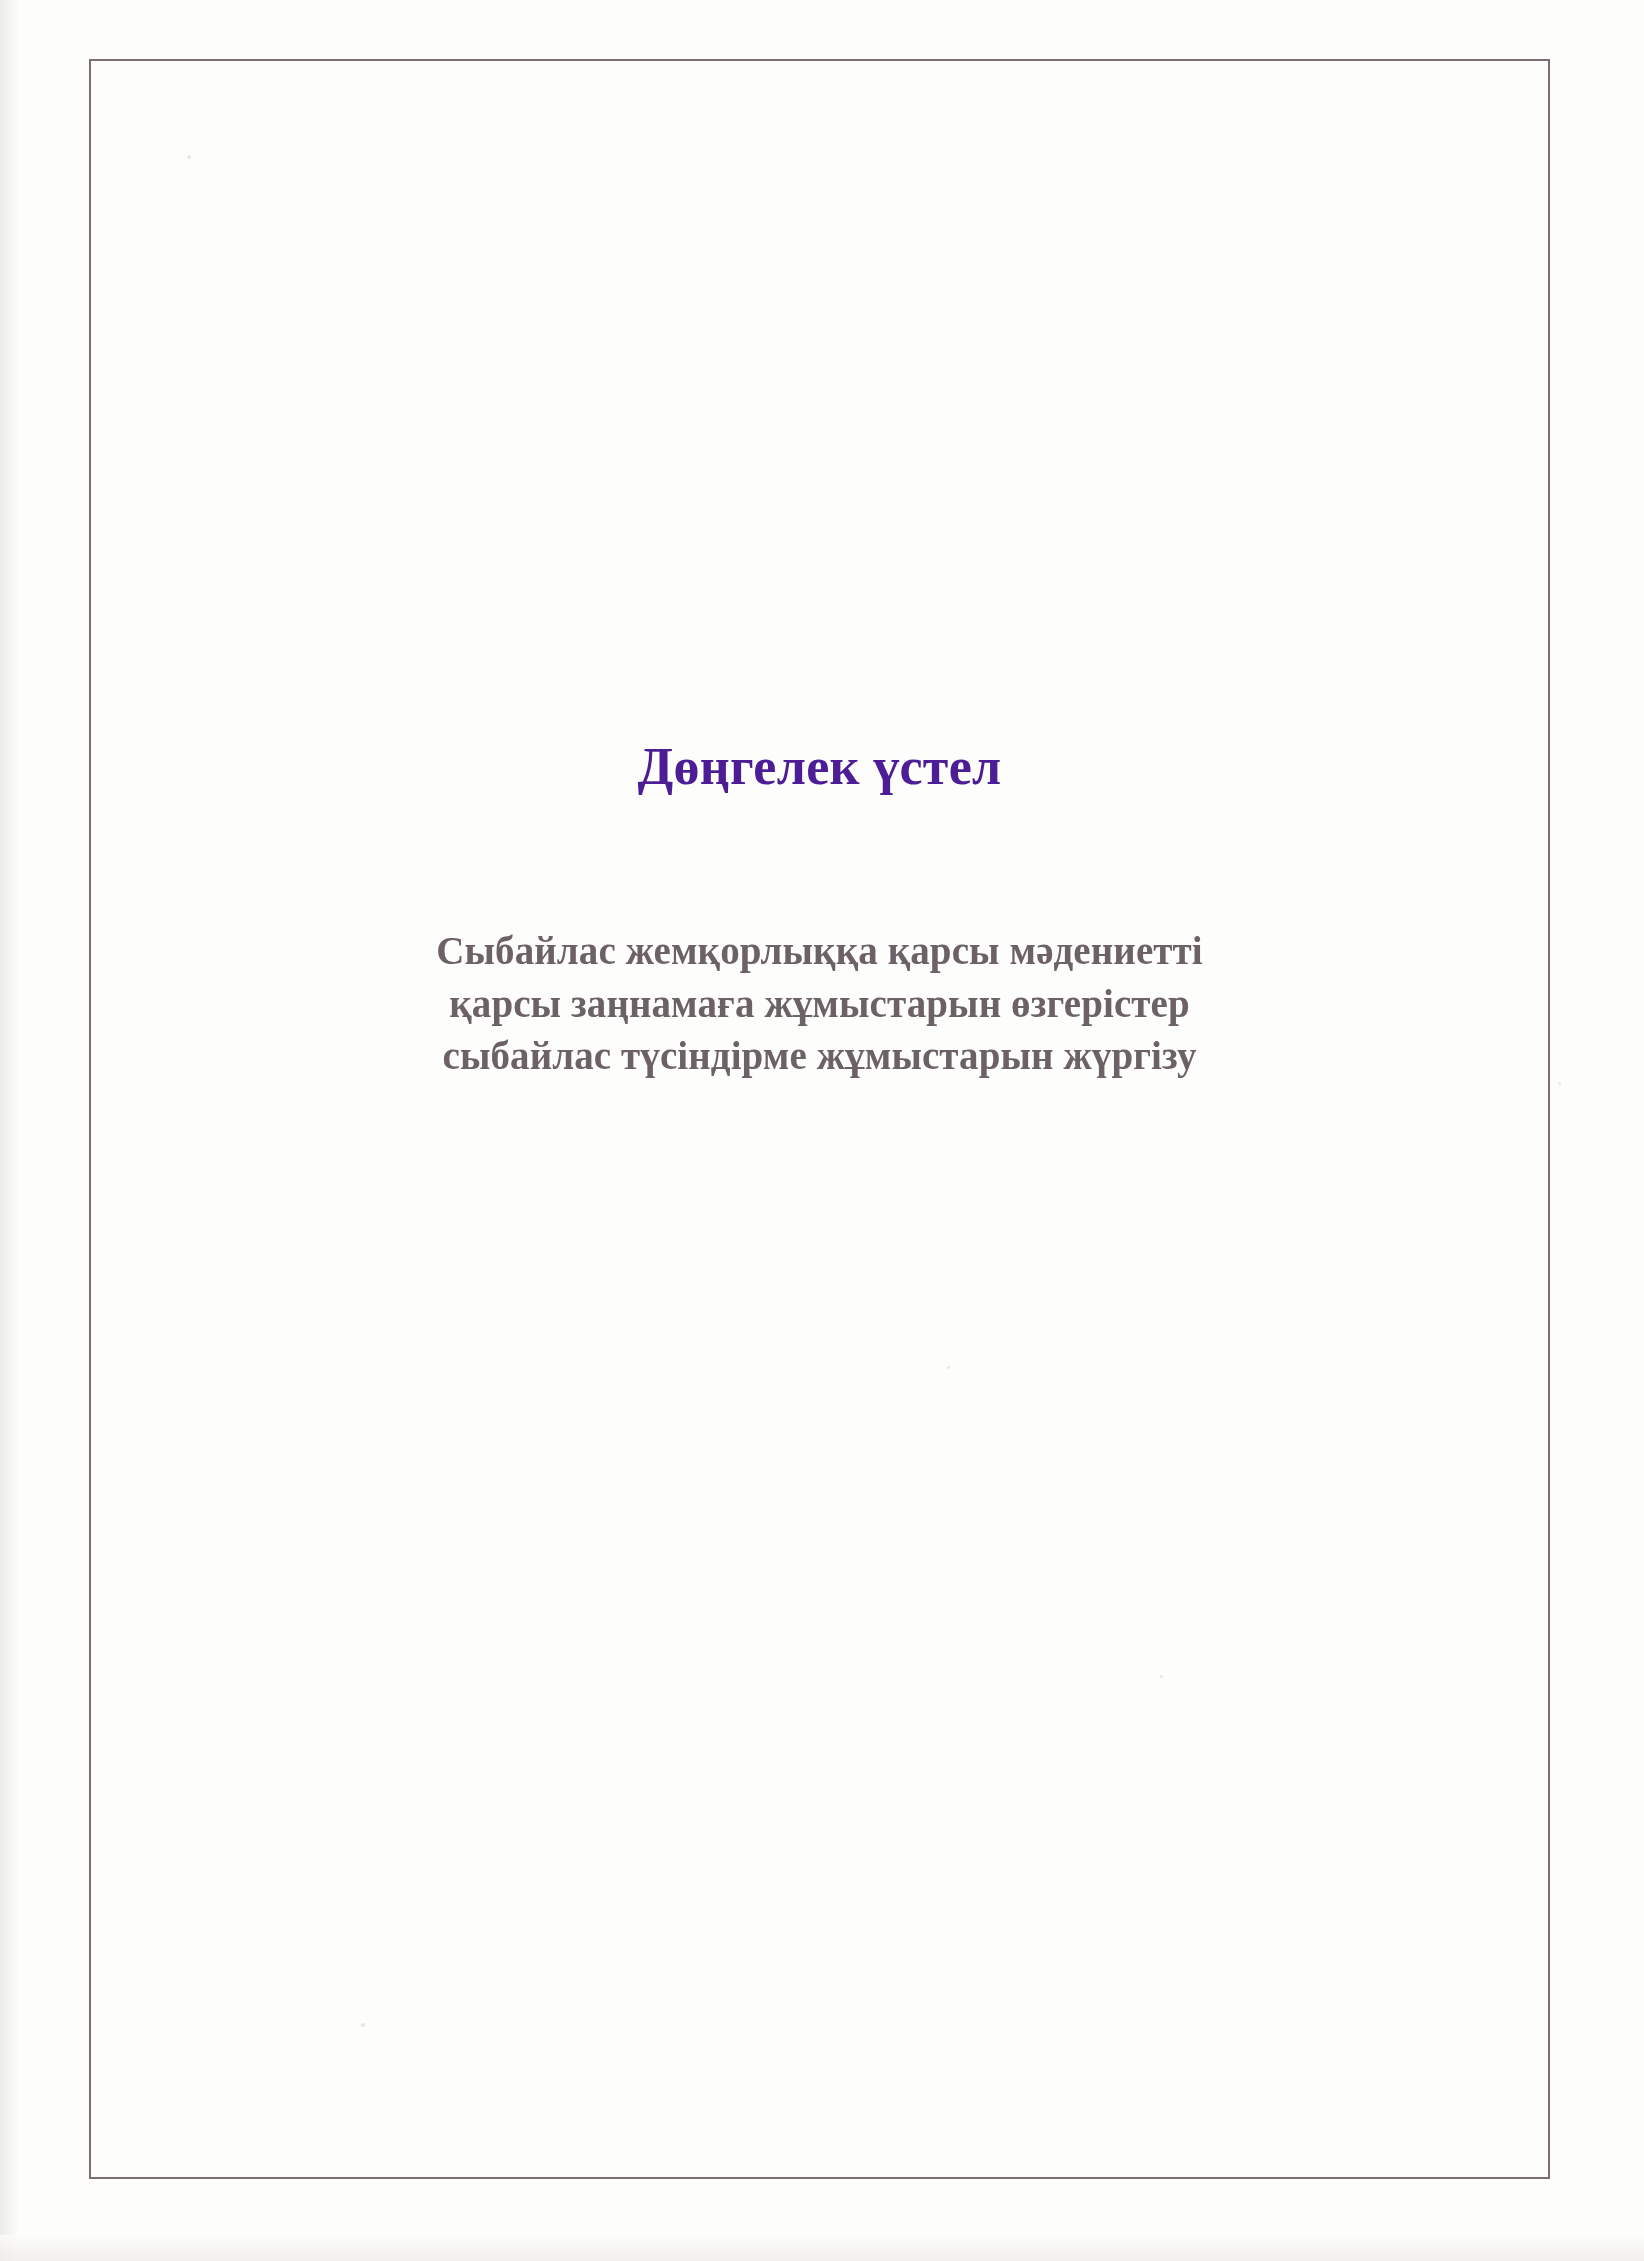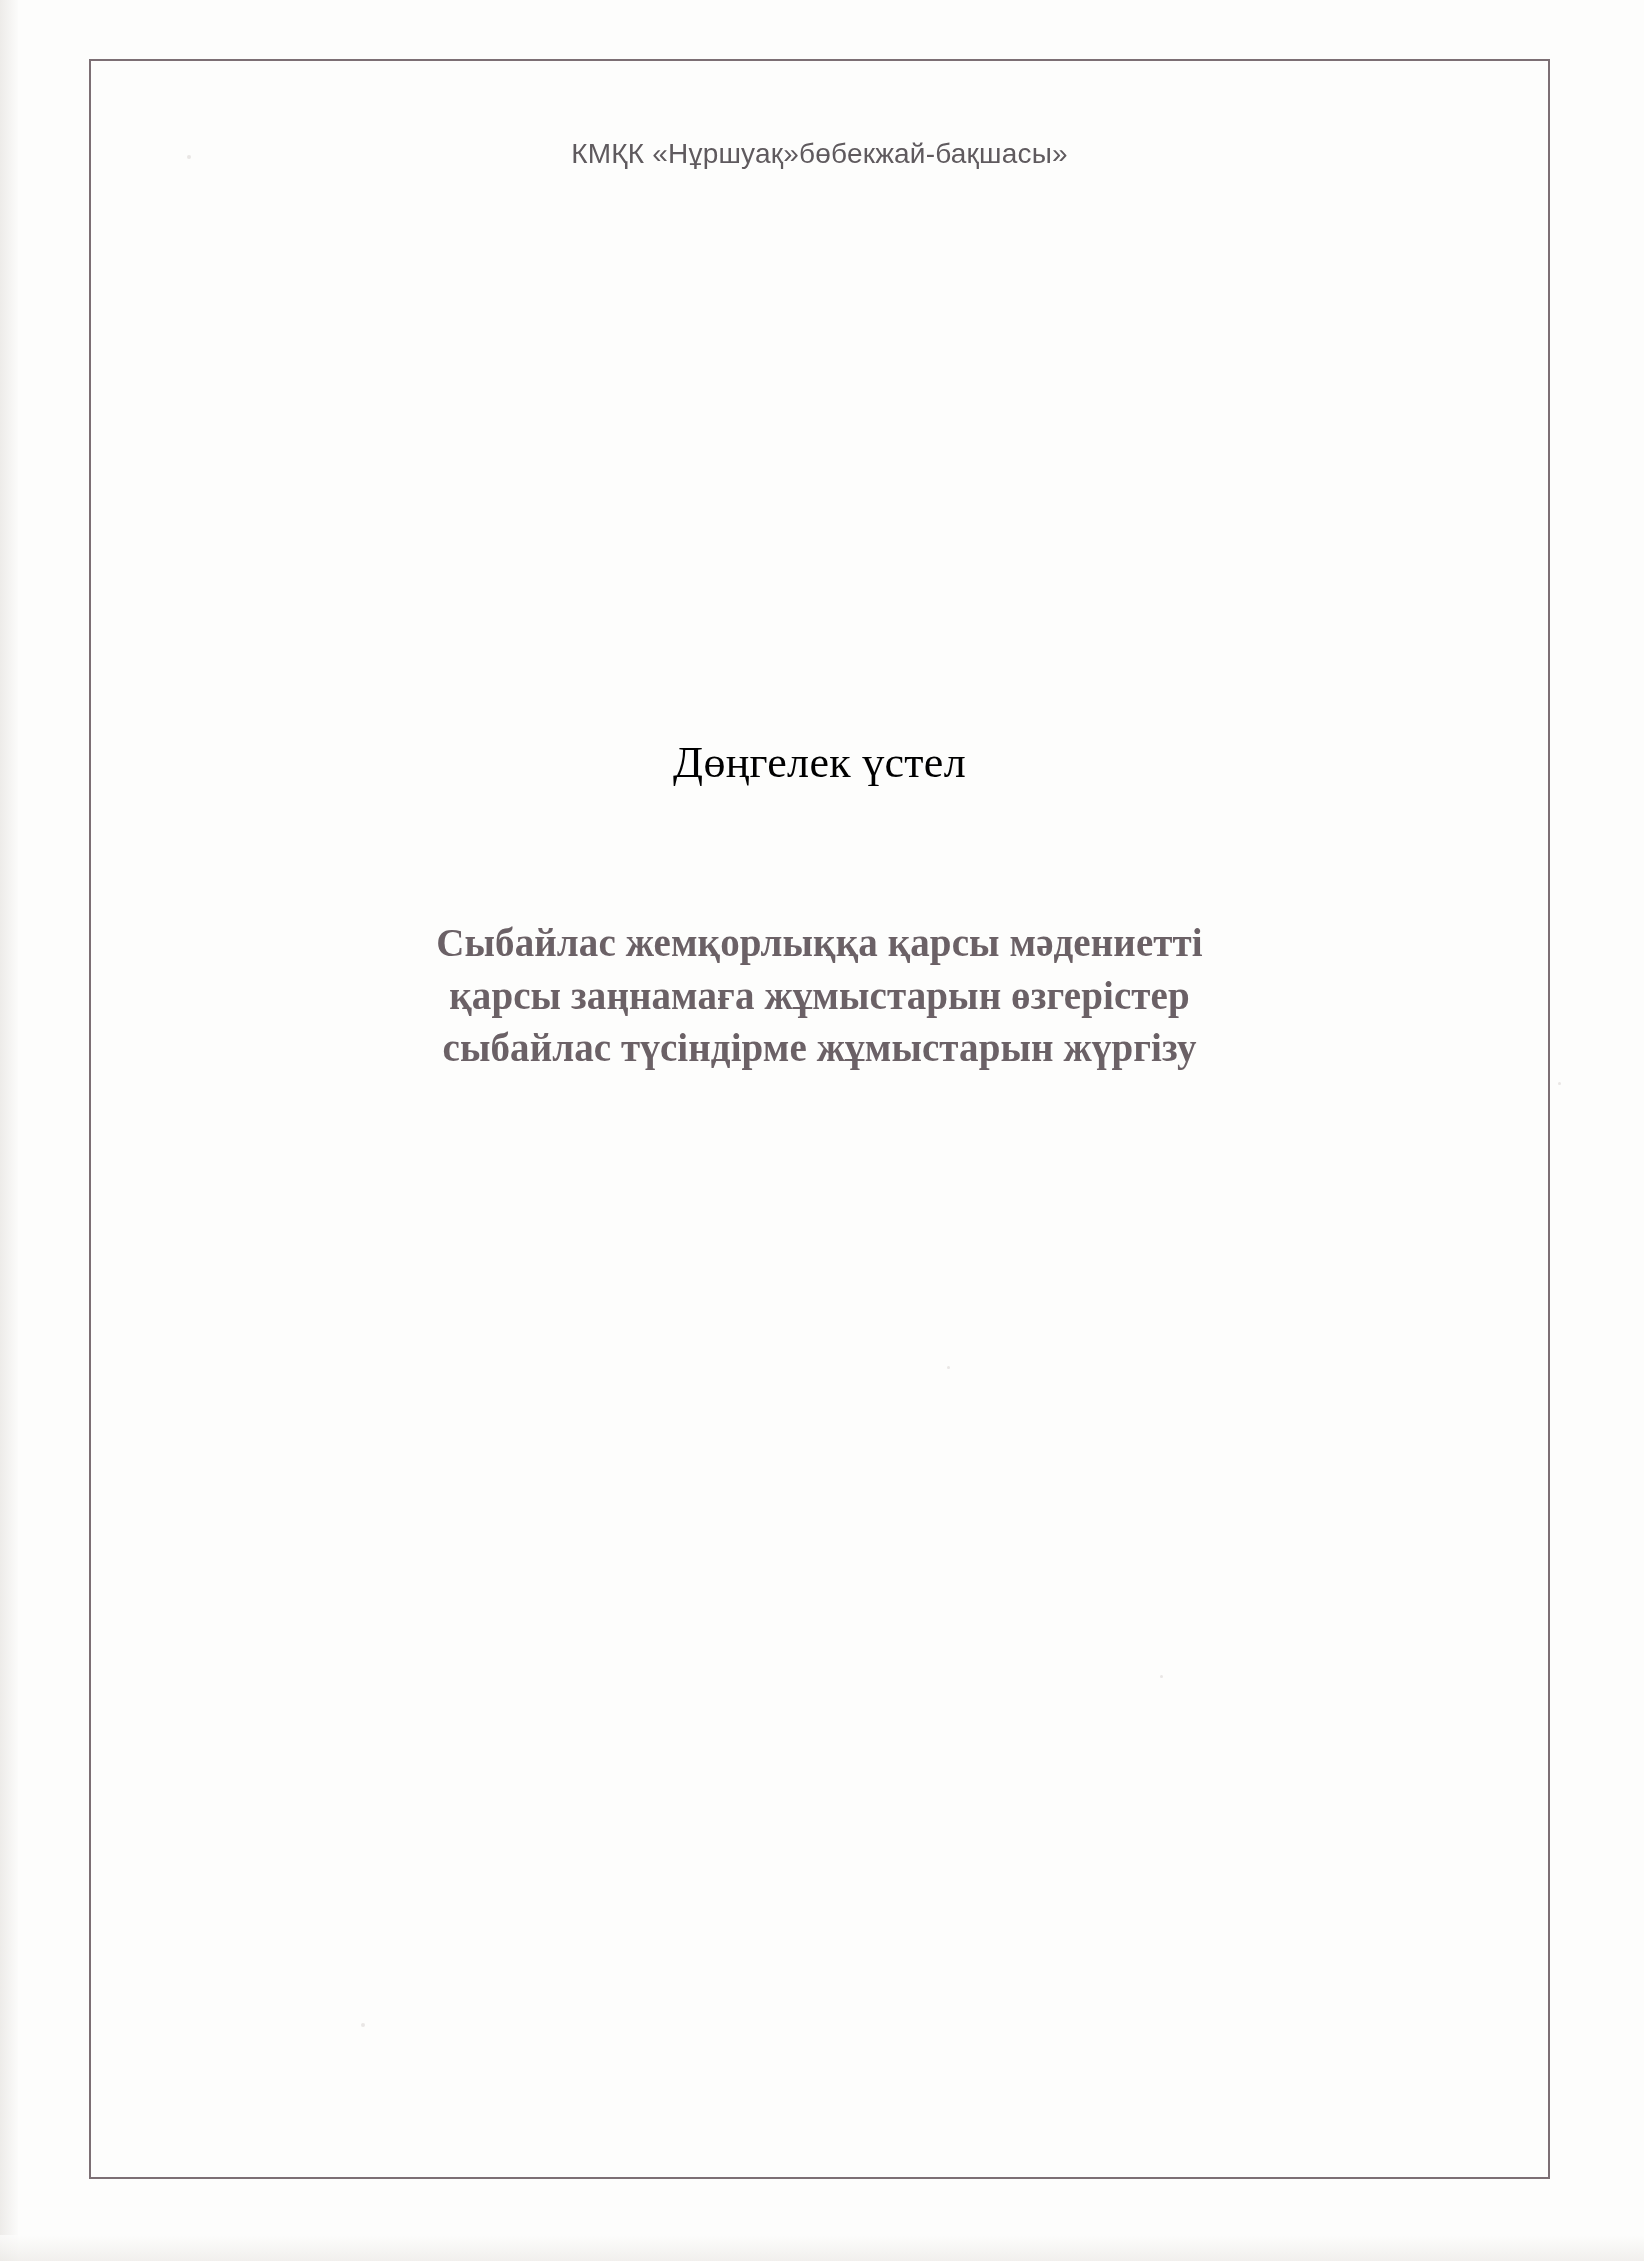--- a/index.html
+++ b/index.html
@@ -75,23 +75,23 @@
   .title-block {
     position: absolute;
     top: 676px;
     left: 0;
     width: 100%;
     text-align: center;
   }
 
   .doc-title {
     font-family: "Liberation Serif", serif;
-    font-weight: normal;
-    font-size: 44px;
-    color: #000000;
+    font-weight: bold;
+    font-size: 52px;
+    color: #4c1d95;
     letter-spacing: 0.3px;
   }
 
   .doc-subtitle {
     margin-top: 129px;
     font-family: "Liberation Serif", serif;
     font-weight: bold;
     font-size: 39px;
     line-height: 1.35;
     color: #6b6166;
@@ -119,21 +119,20 @@
 
   <div class="speck" style="left:187px; top:155px; width:3.9px; height:3.9px;"></div>
   <div class="speck" style="left:947px; top:1366px; width:3.2px; height:3.2px;"></div>
   <div class="speck" style="left:1160px; top:1675px; width:3.2px; height:3.2px;"></div>
   <div class="speck" style="left:361px; top:2023px; width:3.9px; height:3.9px;"></div>
   <div class="speck" style="left:1558px; top:1082px; width:3.2px; height:3.2px;"></div>
 
   <div class="doc-frame">
     <div class="doc-inner">
 
-      <div class="org-line">КМҚК «Нұршуақ»бөбекжай-бақшасы»</div>
 
       <div class="title-block">
         <div class="doc-title">Дөңгелек үстел</div>
 
         <div class="doc-subtitle">
           <span class="ln">Сыбайлас жемқорлыққа қарсы мәдениетті</span>
           <span class="ln">қарсы заңнамаға жұмыстарын өзгерістер</span>
           <span class="ln">сыбайлас түсіндірме жұмыстарын жүргізу</span>
         </div>
       </div>

